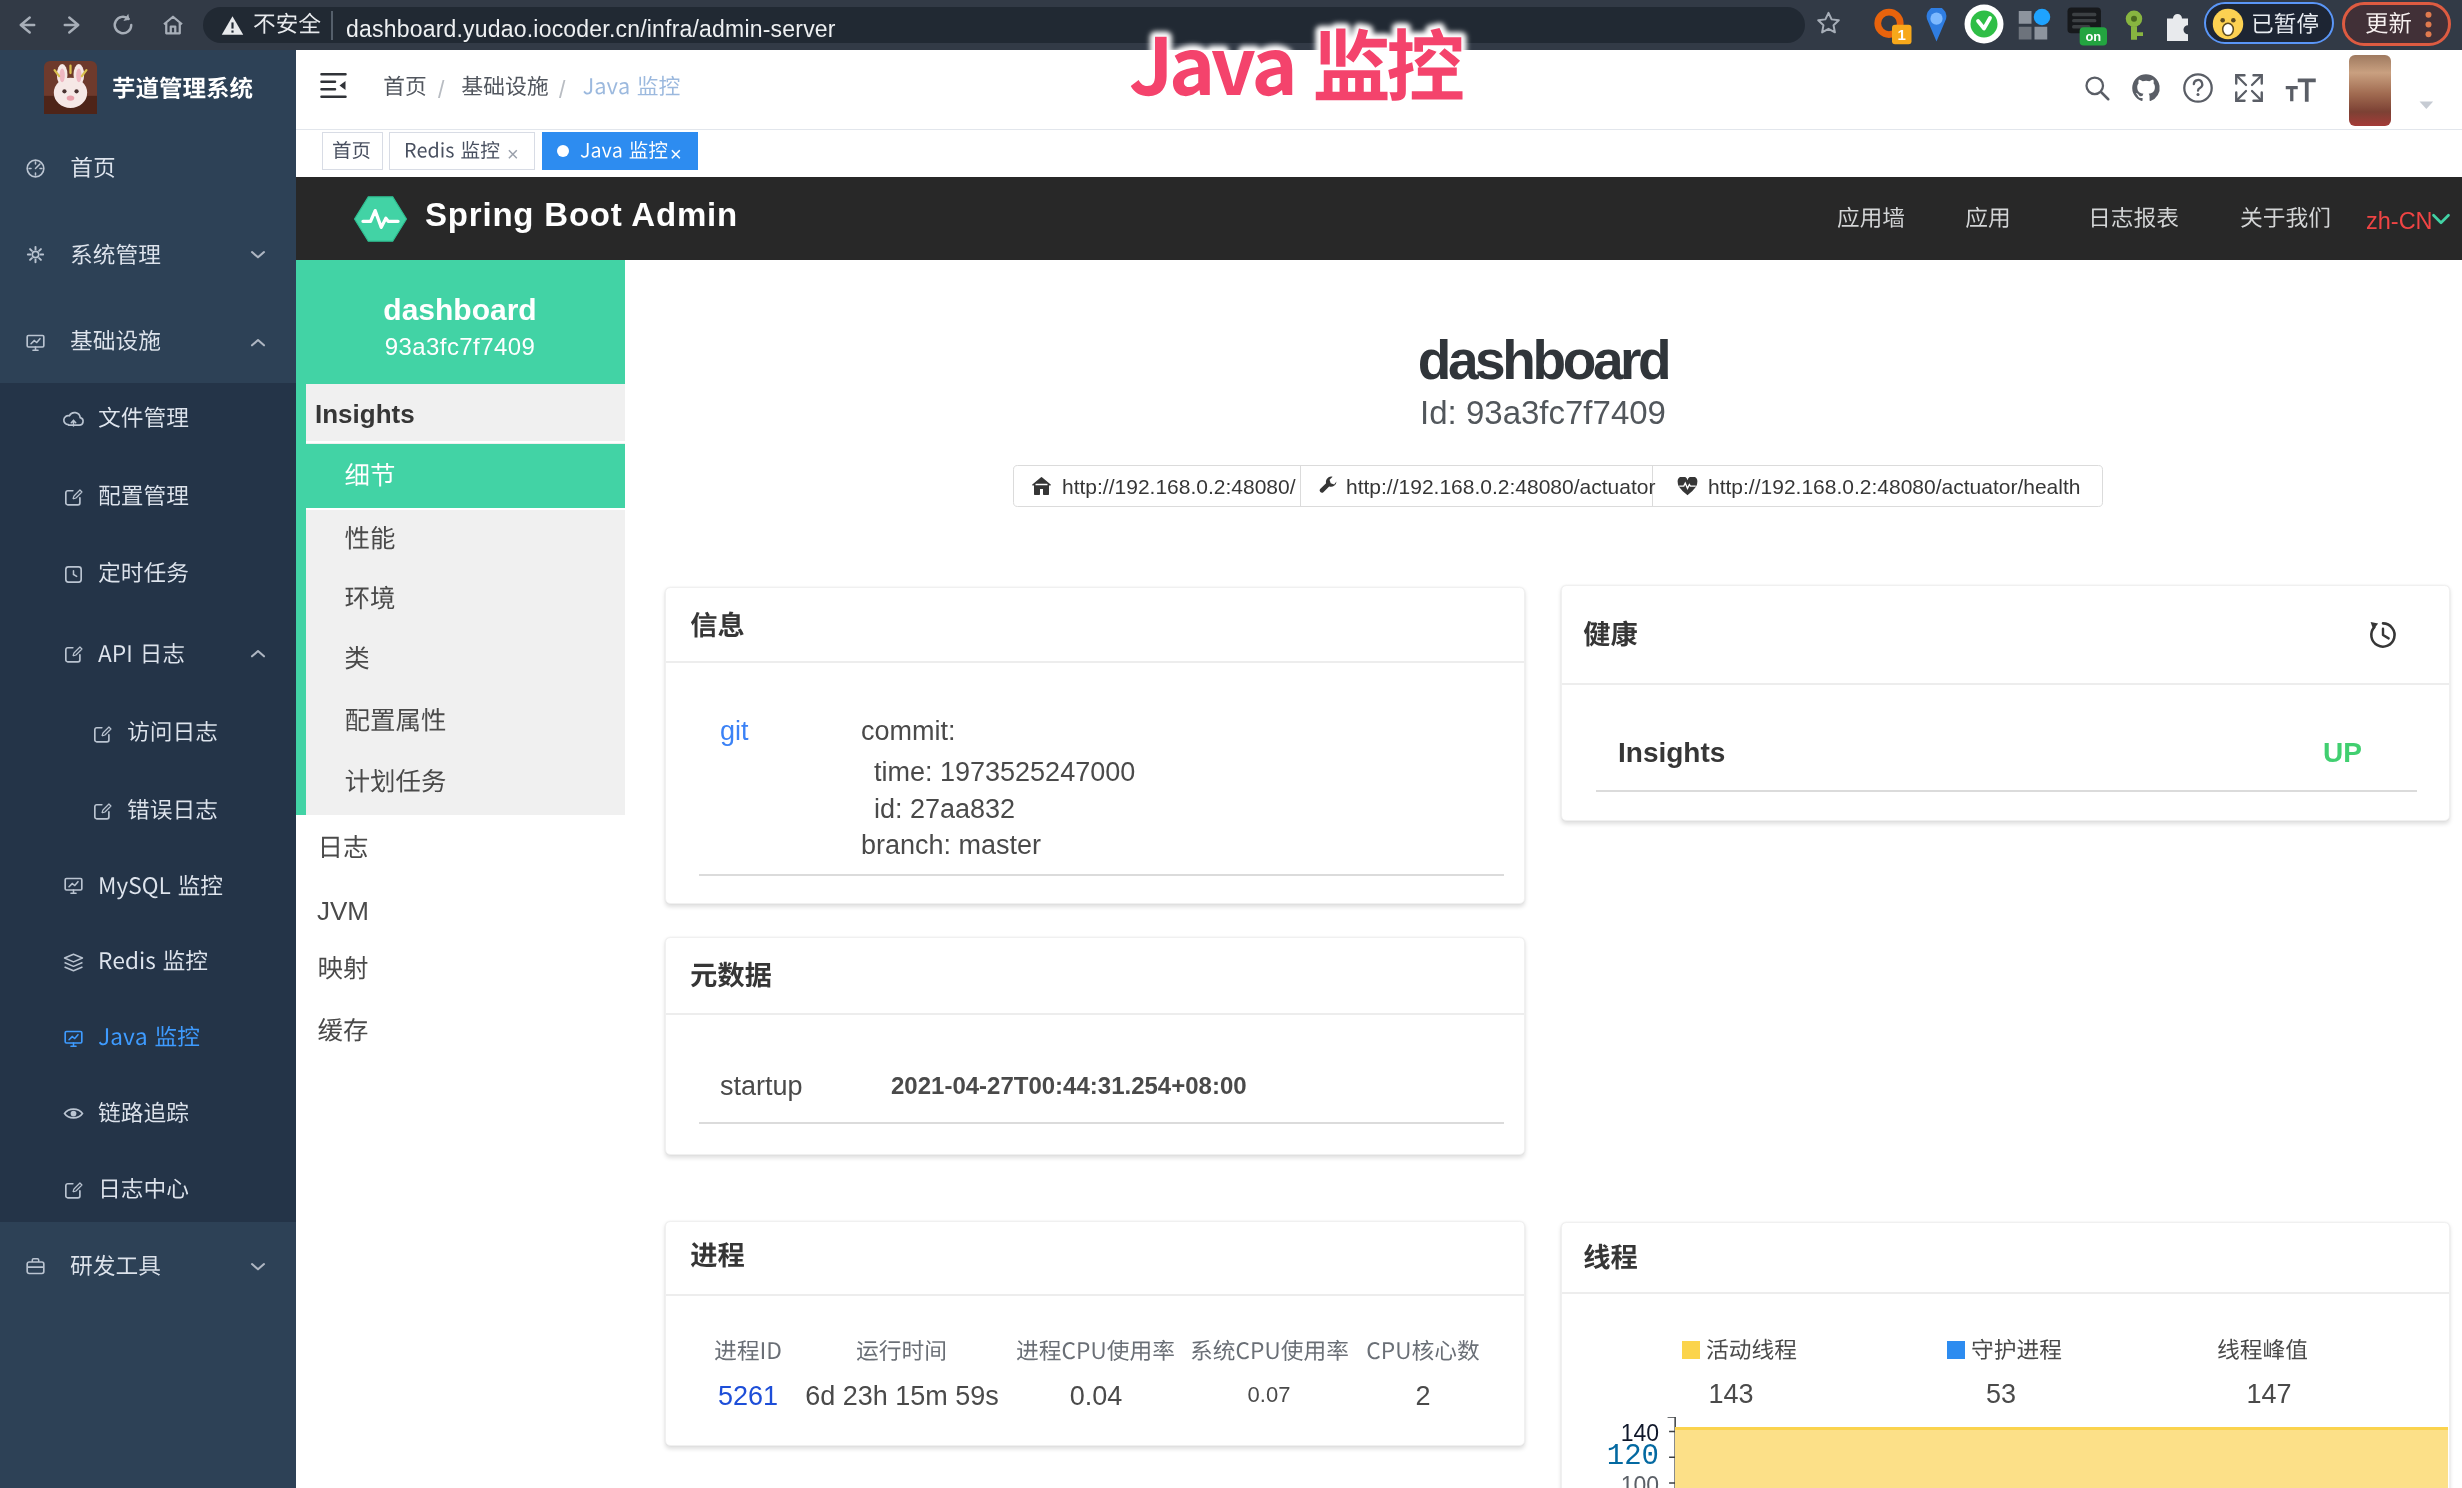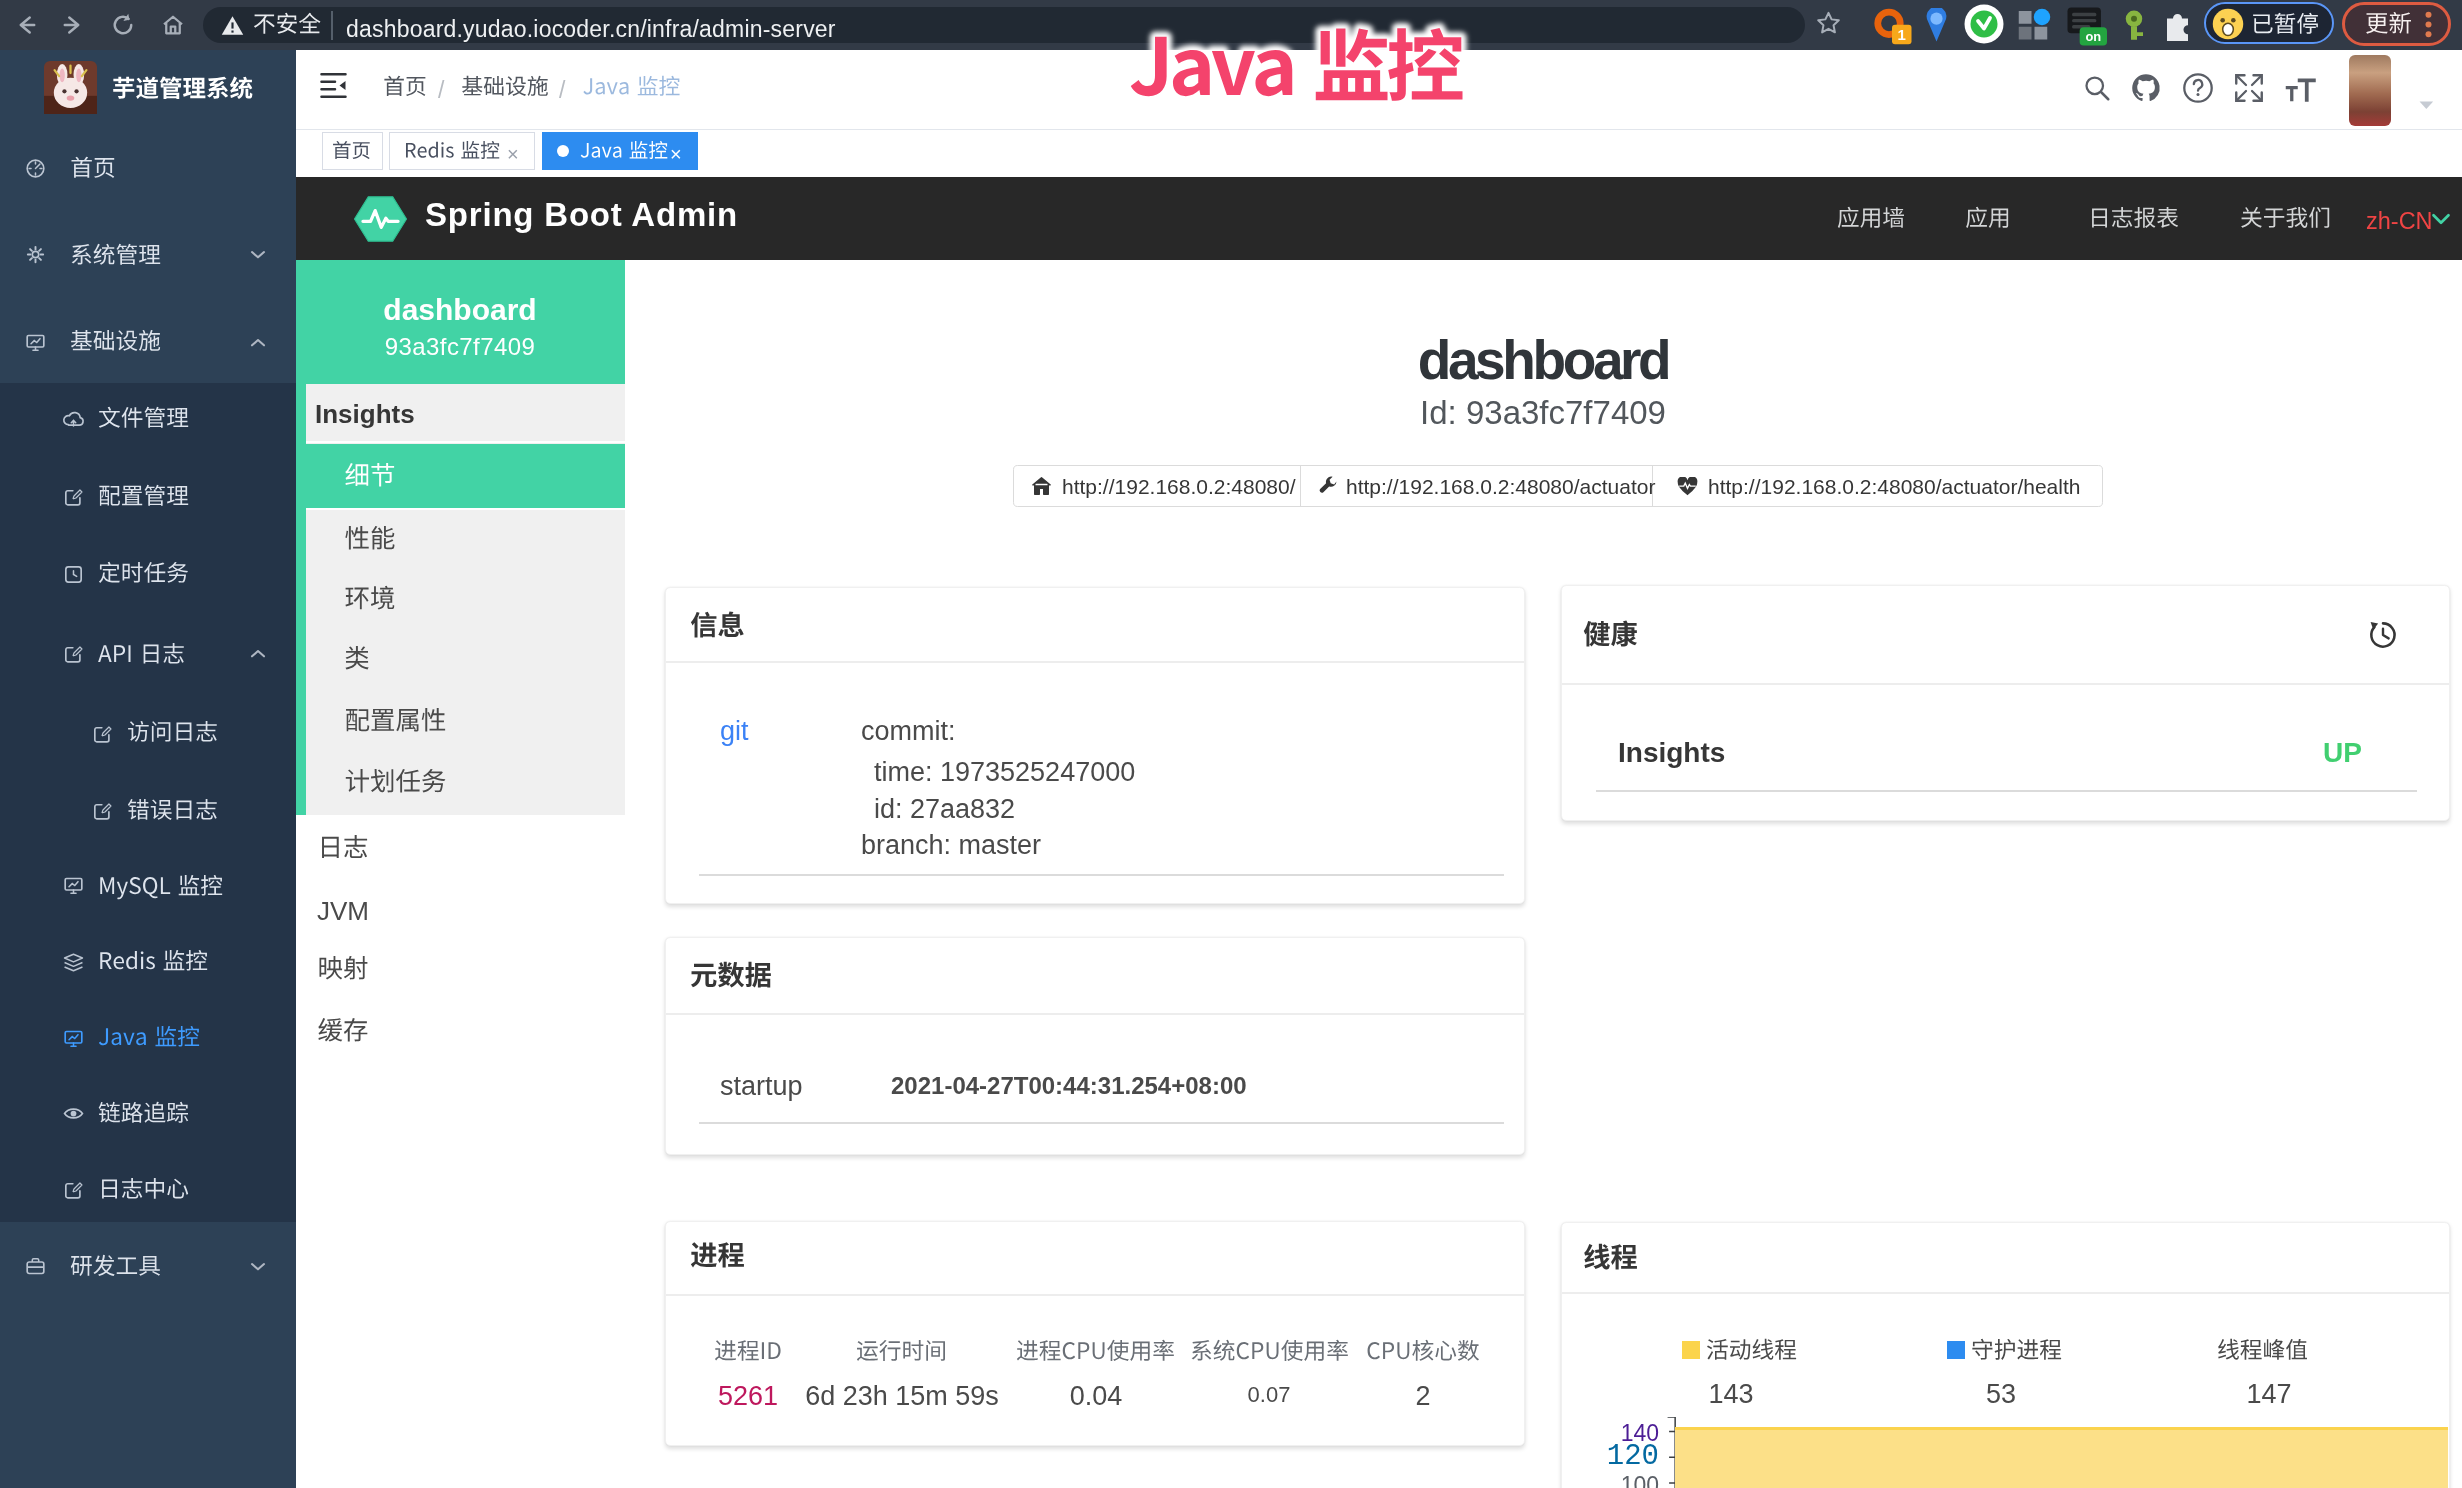--- a/index.html
+++ b/index.html
@@ -411,21 +411,21 @@
     </svg></div>
 <div style="position:absolute;left:1016px;top:1339px;line-height:0"><svg width="159" height="25" viewBox="0 -26.4 209.8 33" style="overflow:visible">
       <path transform="translate(0,0)" d="M 2.4 -23.3 C 4.1 -21.8 6.1 -19.6 7 -18.3 L 8.8 -19.7 C 7.8 -21 5.7 -23.1 4 -24.6 Z M 21.6 -24.6 V -19.7 H 16.6 V -24.6 H 14.4 V -19.7 H 10.2 V -17.6 H 14.4 V -14.1 L 14.4 -12.2 H 10 V -10 H 14.1 C 13.7 -7.8 12.7 -5.5 10.4 -3.8 C 10.9 -3.5 11.8 -2.7 12.1 -2.2 C 14.7 -4.3 15.9 -7.2 16.3 -10 H 21.6 V -2.4 H 23.8 V -10 H 28.3 V -12.2 H 23.8 V -17.6 H 27.7 V -19.7 H 23.8 V -24.6 Z M 16.6 -17.6 H 21.6 V -12.2 H 16.6 L 16.6 -14 Z M 7.9 -14.3 H 1.5 V -12.2 H 5.6 V -3.6 C 4.3 -3.1 2.7 -1.8 1.1 -0.1 L 2.6 2 C 4.2 -0.1 5.7 -1.8 6.7 -1.8 C 7.3 -1.8 8.3 -0.8 9.6 -0.1 C 11.6 1.3 14.2 1.6 17.9 1.6 C 20.7 1.6 26.1 1.4 28.3 1.3 C 28.3 0.6 28.6 -0.4 28.9 -1.1 C 26 -0.7 21.5 -0.5 17.9 -0.5 C 14.5 -0.5 12 -0.7 10 -1.9 C 9.1 -2.5 8.4 -3.1 7.9 -3.4 Z M 46 -22 H 55 V -16.5 H 46 Z M 43.9 -23.9 V -14.5 H 57.2 V -23.9 Z M 43.4 -6.3 V -4.3 H 49.3 V -0.4 H 41.4 V 1.6 H 58.9 V -0.4 H 51.5 V -4.3 H 57.6 V -6.3 H 51.5 V -9.9 H 58.2 V -11.9 H 42.8 V -9.9 H 49.3 V -6.3 Z M 40.8 -24.8 C 38.6 -23.8 34.6 -22.9 31.3 -22.3 C 31.6 -21.8 31.9 -21.1 31.9 -20.6 C 33.4 -20.8 34.9 -21.1 36.4 -21.4 V -16.7 H 31.5 V -14.6 H 36.1 C 34.9 -11.2 32.8 -7.3 30.8 -5.2 C 31.2 -4.6 31.8 -3.7 32 -3.1 C 33.5 -5 35.1 -7.9 36.4 -10.9 V 2.3 H 38.6 V -10.6 C 39.6 -9.3 40.8 -7.7 41.3 -6.9 L 42.7 -8.6 C 42.1 -9.3 39.5 -12 38.6 -12.8 V -14.6 H 42.3 V -16.7 H 38.6 V -21.9 C 40 -22.2 41.3 -22.6 42.4 -23 Z M 71.3 0.4 C 74.2 0.4 76.3 -0.8 78.1 -2.8 L 76.5 -4.5 C 75.1 -3 73.5 -2 71.4 -2 C 67.2 -2 64.6 -5.5 64.6 -11.1 C 64.6 -16.6 67.4 -19.9 71.5 -19.9 C 73.4 -19.9 74.8 -19.1 76 -17.9 L 77.5 -19.7 C 76.3 -21.1 74.2 -22.4 71.5 -22.4 C 65.9 -22.4 61.7 -18.1 61.7 -11 C 61.7 -3.8 65.8 0.4 71.3 0.4 Z M 82.2 0 H 84.9 V -8.8 H 88.6 C 93.4 -8.8 96.7 -10.9 96.7 -15.5 C 96.7 -20.3 93.4 -22 88.4 -22 H 82.2 Z M 84.9 -11 V -19.7 H 88.1 C 92 -19.7 93.9 -18.8 93.9 -15.5 C 93.9 -12.4 92.1 -11 88.2 -11 Z M 109 0.4 C 113.4 0.4 116.8 -2 116.8 -9.1 V -22 H 114.2 V -9 C 114.2 -3.7 111.9 -2 109 -2 C 106.1 -2 103.8 -3.7 103.8 -9 V -22 H 101.1 V -9.1 C 101.1 -2 104.5 0.4 109 0.4 Z M 137.7 -25.1 V -21.9 H 129.4 V -19.8 H 137.7 V -16.9 H 130.3 V -8.5 H 137.6 C 137.4 -6.9 136.9 -5.3 136 -3.9 C 134.4 -5 133.1 -6.4 132.1 -7.9 L 130.3 -7.3 C 131.4 -5.4 132.8 -3.8 134.6 -2.4 C 133.2 -1.2 131.2 -0.1 128.3 0.6 C 128.8 1.1 129.4 2 129.7 2.5 C 132.8 1.6 134.9 0.3 136.5 -1.2 C 139.5 0.7 143.3 1.9 147.6 2.5 C 147.9 1.8 148.4 0.9 148.9 0.4 C 144.6 -0.1 140.8 -1.1 137.8 -2.8 C 139 -4.5 139.5 -6.5 139.8 -8.5 H 147.6 V -16.9 H 139.9 V -19.8 H 148.6 V -21.9 H 139.9 V -25.1 Z M 132.4 -15 H 137.7 V -11.8 L 137.7 -10.5 H 132.4 Z M 139.9 -15 H 145.5 V -10.5 H 139.9 L 139.9 -11.8 Z M 128.1 -25.3 C 126.3 -20.7 123.4 -16.3 120.4 -13.4 C 120.8 -12.8 121.4 -11.7 121.6 -11.2 C 122.8 -12.3 123.9 -13.6 124.9 -15.1 V 2.5 H 127.1 V -18.4 C 128.3 -20.4 129.4 -22.5 130.2 -24.6 Z M 154.3 -23.1 V -12.2 C 154.3 -8 154 -2.7 150.7 1.1 C 151.2 1.3 152.1 2.1 152.5 2.5 C 154.8 0 155.8 -3.4 156.2 -6.8 H 163.8 V 2.1 H 166 V -6.8 H 174.1 V -0.7 C 174.1 -0.1 173.9 0.1 173.3 0.1 C 172.8 0.1 170.7 0.1 168.6 0.1 C 168.9 0.7 169.3 1.6 169.4 2.2 C 172.2 2.2 174 2.2 175 1.9 C 176 1.5 176.4 0.8 176.4 -0.7 V -23.1 Z M 156.6 -20.9 H 163.8 V -16.1 H 156.6 Z M 174.1 -20.9 V -16.1 H 166 V -20.9 Z M 156.6 -14 H 163.8 V -8.9 H 156.4 C 156.5 -10.1 156.6 -11.2 156.6 -12.2 Z M 174.1 -14 V -8.9 H 166 V -14 Z M 204.6 -19.3 C 203.6 -18.1 201.7 -16.4 200.4 -15.4 L 202 -14.3 C 203.4 -15.3 205.1 -16.7 206.5 -18.1 Z M 181.4 -10.1 182.6 -8.3 C 184.6 -9.3 187 -10.6 189.3 -11.8 L 188.9 -13.5 C 186.1 -12.2 183.3 -10.9 181.4 -10.1 Z M 182.3 -18 C 183.9 -16.9 185.9 -15.4 186.8 -14.4 L 188.5 -15.8 C 187.4 -16.8 185.5 -18.3 183.8 -19.2 Z M 200.1 -12.2 C 202.1 -11 204.7 -9.2 206 -8 L 207.7 -9.3 C 206.3 -10.5 203.7 -12.3 201.7 -13.4 Z M 181.3 -6.1 V -4 H 193.6 V 2.4 H 196 V -4 H 208.3 V -6.1 H 196 V -8.5 H 193.6 V -6.1 Z M 192.8 -24.8 C 193.3 -24.1 193.8 -23.3 194.2 -22.5 H 181.9 V -20.4 H 192.9 C 192 -19 191 -17.8 190.6 -17.4 C 190.1 -16.8 189.7 -16.5 189.3 -16.4 C 189.5 -15.9 189.8 -14.9 189.9 -14.5 C 190.3 -14.7 191 -14.8 194.5 -15.1 C 193 -13.6 191.7 -12.4 191.1 -12 C 190.1 -11.1 189.3 -10.6 188.7 -10.5 C 188.9 -9.9 189.2 -8.9 189.3 -8.5 C 189.9 -8.8 191 -8.9 198.8 -9.7 C 199.2 -9.1 199.5 -8.6 199.7 -8.1 L 201.5 -8.9 C 200.8 -10.3 199.3 -12.4 198 -14 L 196.3 -13.3 C 196.8 -12.7 197.3 -12 197.8 -11.4 L 192.4 -10.9 C 195.1 -13 197.7 -15.7 200.1 -18.4 L 198.3 -19.5 C 197.7 -18.7 196.9 -17.8 196.3 -17 L 192.4 -16.8 C 193.4 -17.8 194.4 -19.1 195.2 -20.4 H 208 V -22.5 H 196.8 C 196.4 -23.4 195.7 -24.5 195 -25.4 Z" fill="#6a6f76"></path>
     </svg></div>
 <div style="position:absolute;left:1190px;top:1339px;line-height:0"><svg width="159" height="25" viewBox="0 -26.4 209.8 33" style="overflow:visible">
       <path transform="translate(0,0)" d="M 8.6 -6.7 C 7 -4.6 4.5 -2.3 2.1 -0.9 C 2.7 -0.6 3.6 0.2 4.1 0.6 C 6.4 -1 9 -3.5 10.8 -5.9 Z M 19.1 -5.7 C 21.6 -3.8 24.7 -1 26.2 0.7 L 28.1 -0.7 C 26.5 -2.4 23.4 -5 20.8 -6.9 Z M 19.9 -13.3 C 20.7 -12.6 21.5 -11.8 22.3 -10.9 L 9.2 -10 C 13.7 -12.2 18.2 -15 22.7 -18.4 L 20.9 -19.8 C 19.4 -18.6 17.8 -17.4 16.2 -16.3 L 8.8 -15.9 C 11 -17.5 13.2 -19.4 15.2 -21.5 C 19.1 -21.9 22.8 -22.4 25.6 -23.1 L 24.1 -25 C 19.2 -23.8 10.5 -22.9 3.2 -22.6 C 3.4 -22.1 3.7 -21.2 3.8 -20.6 C 6.4 -20.8 9.2 -20.9 12 -21.2 C 10.1 -19.1 7.9 -17.3 7.1 -16.8 C 6.2 -16.2 5.5 -15.7 4.9 -15.6 C 5.1 -15.1 5.4 -14.1 5.5 -13.6 C 6.1 -13.9 7 -14 13.1 -14.3 C 10.6 -12.8 8.4 -11.5 7.3 -11.1 C 5.5 -10.1 4.1 -9.6 3.2 -9.4 C 3.4 -8.8 3.8 -7.8 3.9 -7.3 C 4.7 -7.7 5.9 -7.8 14.1 -8.5 V -0.6 C 14.1 -0.3 14 -0.1 13.5 -0.1 C 13 -0.1 11.4 -0.1 9.6 -0.2 C 10 0.4 10.3 1.4 10.5 2.1 C 12.7 2.1 14.2 2 15.1 1.7 C 16.2 1.3 16.4 0.7 16.4 -0.6 V -8.6 L 23.9 -9.2 C 24.8 -8.2 25.5 -7.3 26 -6.5 L 27.8 -7.6 C 26.6 -9.4 24 -12.2 21.7 -14.2 Z M 50.9 -10.6 V -1.1 C 50.9 1.1 51.5 1.8 53.5 1.8 C 54 1.8 55.8 1.8 56.2 1.8 C 58 1.8 58.6 0.7 58.7 -3.4 C 58.2 -3.6 57.3 -3.9 56.8 -4.3 C 56.7 -0.7 56.6 -0.2 56 -0.2 C 55.6 -0.2 54.2 -0.2 53.9 -0.2 C 53.2 -0.2 53.2 -0.3 53.2 -1.1 V -10.6 Z M 45.3 -10.5 C 45.1 -4.6 44.4 -1.3 39.5 0.5 C 40 0.9 40.6 1.7 40.9 2.3 C 46.3 0.1 47.3 -3.8 47.5 -10.5 Z M 31.3 -1.6 31.8 0.6 C 34.5 -0.2 38 -1.3 41.4 -2.5 L 41 -4.4 C 37.4 -3.3 33.7 -2.2 31.3 -1.6 Z M 47.8 -24.7 C 48.4 -23.5 49.2 -21.9 49.5 -20.8 H 42.2 V -18.8 H 47.6 C 46.3 -16.9 44.2 -14.2 43.5 -13.5 C 42.9 -13 42.2 -12.8 41.6 -12.6 C 41.9 -12.2 42.3 -11 42.4 -10.4 C 43.2 -10.8 44.5 -10.9 55.3 -12 C 55.8 -11.2 56.3 -10.4 56.6 -9.8 L 58.5 -10.8 C 57.6 -12.6 55.6 -15.4 54 -17.5 L 52.2 -16.6 C 52.9 -15.7 53.6 -14.7 54.2 -13.7 L 46 -13 C 47.3 -14.7 49 -17 50.3 -18.8 H 58.4 V -20.8 H 49.8 L 51.7 -21.4 C 51.4 -22.4 50.6 -24.1 49.9 -25.3 Z M 31.8 -12.7 C 32.2 -12.9 32.9 -13 36.5 -13.6 C 35.2 -11.7 34.1 -10.2 33.5 -9.6 C 32.6 -8.5 31.9 -7.8 31.2 -7.6 C 31.5 -7 31.9 -5.9 32 -5.5 C 32.6 -5.8 33.6 -6.2 41.1 -7.8 C 41 -8.3 41 -9.2 41 -9.8 L 35.4 -8.7 C 37.6 -11.3 39.9 -14.5 41.8 -17.8 L 39.8 -19 C 39.2 -17.8 38.6 -16.7 37.9 -15.7 L 34.2 -15.3 C 36.1 -17.8 37.9 -21.1 39.3 -24.3 L 37 -25.3 C 35.7 -21.7 33.5 -17.8 32.8 -16.8 C 32.1 -15.8 31.5 -15.1 31 -15 C 31.3 -14.4 31.6 -13.2 31.8 -12.7 Z M 71.3 0.4 C 74.2 0.4 76.3 -0.8 78.1 -2.8 L 76.5 -4.5 C 75.1 -3 73.5 -2 71.4 -2 C 67.2 -2 64.6 -5.5 64.6 -11.1 C 64.6 -16.6 67.4 -19.9 71.5 -19.9 C 73.4 -19.9 74.8 -19.1 76 -17.9 L 77.5 -19.7 C 76.3 -21.1 74.2 -22.4 71.5 -22.4 C 65.9 -22.4 61.7 -18.1 61.7 -11 C 61.7 -3.8 65.8 0.4 71.3 0.4 Z M 82.2 0 H 84.9 V -8.8 H 88.6 C 93.4 -8.8 96.7 -10.9 96.7 -15.5 C 96.7 -20.3 93.4 -22 88.4 -22 H 82.2 Z M 84.9 -11 V -19.7 H 88.1 C 92 -19.7 93.9 -18.8 93.9 -15.5 C 93.9 -12.4 92.1 -11 88.2 -11 Z M 109 0.4 C 113.4 0.4 116.8 -2 116.8 -9.1 V -22 H 114.2 V -9 C 114.2 -3.7 111.9 -2 109 -2 C 106.1 -2 103.8 -3.7 103.8 -9 V -22 H 101.1 V -9.1 C 101.1 -2 104.5 0.4 109 0.4 Z M 137.7 -25.1 V -21.9 H 129.4 V -19.8 H 137.7 V -16.9 H 130.3 V -8.5 H 137.6 C 137.4 -6.9 136.9 -5.3 136 -3.9 C 134.4 -5 133.1 -6.4 132.1 -7.9 L 130.3 -7.3 C 131.4 -5.4 132.8 -3.8 134.6 -2.4 C 133.2 -1.2 131.2 -0.1 128.3 0.6 C 128.8 1.1 129.4 2 129.7 2.5 C 132.8 1.6 134.9 0.3 136.5 -1.2 C 139.5 0.7 143.3 1.9 147.6 2.5 C 147.9 1.8 148.4 0.9 148.9 0.4 C 144.6 -0.1 140.8 -1.1 137.8 -2.8 C 139 -4.5 139.5 -6.5 139.8 -8.5 H 147.6 V -16.9 H 139.9 V -19.8 H 148.6 V -21.9 H 139.9 V -25.1 Z M 132.4 -15 H 137.7 V -11.8 L 137.7 -10.5 H 132.4 Z M 139.9 -15 H 145.5 V -10.5 H 139.9 L 139.9 -11.8 Z M 128.1 -25.3 C 126.3 -20.7 123.4 -16.3 120.4 -13.4 C 120.8 -12.8 121.4 -11.7 121.6 -11.2 C 122.8 -12.3 123.9 -13.6 124.9 -15.1 V 2.5 H 127.1 V -18.4 C 128.3 -20.4 129.4 -22.5 130.2 -24.6 Z M 154.3 -23.1 V -12.2 C 154.3 -8 154 -2.7 150.7 1.1 C 151.2 1.3 152.1 2.1 152.5 2.5 C 154.8 0 155.8 -3.4 156.2 -6.8 H 163.8 V 2.1 H 166 V -6.8 H 174.1 V -0.7 C 174.1 -0.1 173.9 0.1 173.3 0.1 C 172.8 0.1 170.7 0.1 168.6 0.1 C 168.9 0.7 169.3 1.6 169.4 2.2 C 172.2 2.2 174 2.2 175 1.9 C 176 1.5 176.4 0.8 176.4 -0.7 V -23.1 Z M 156.6 -20.9 H 163.8 V -16.1 H 156.6 Z M 174.1 -20.9 V -16.1 H 166 V -20.9 Z M 156.6 -14 H 163.8 V -8.9 H 156.4 C 156.5 -10.1 156.6 -11.2 156.6 -12.2 Z M 174.1 -14 V -8.9 H 166 V -14 Z M 204.6 -19.3 C 203.6 -18.1 201.7 -16.4 200.4 -15.4 L 202 -14.3 C 203.4 -15.3 205.1 -16.7 206.5 -18.1 Z M 181.4 -10.1 182.6 -8.3 C 184.6 -9.3 187 -10.6 189.3 -11.8 L 188.9 -13.5 C 186.1 -12.2 183.3 -10.9 181.4 -10.1 Z M 182.3 -18 C 183.9 -16.9 185.9 -15.4 186.8 -14.4 L 188.5 -15.8 C 187.4 -16.8 185.5 -18.3 183.8 -19.2 Z M 200.1 -12.2 C 202.1 -11 204.7 -9.2 206 -8 L 207.7 -9.3 C 206.3 -10.5 203.7 -12.3 201.7 -13.4 Z M 181.3 -6.1 V -4 H 193.6 V 2.4 H 196 V -4 H 208.3 V -6.1 H 196 V -8.5 H 193.6 V -6.1 Z M 192.8 -24.8 C 193.3 -24.1 193.8 -23.3 194.2 -22.5 H 181.9 V -20.4 H 192.9 C 192 -19 191 -17.8 190.6 -17.4 C 190.1 -16.8 189.7 -16.5 189.3 -16.4 C 189.5 -15.9 189.8 -14.9 189.9 -14.5 C 190.3 -14.7 191 -14.8 194.5 -15.1 C 193 -13.6 191.7 -12.4 191.1 -12 C 190.1 -11.1 189.3 -10.6 188.7 -10.5 C 188.9 -9.9 189.2 -8.9 189.3 -8.5 C 189.9 -8.8 191 -8.9 198.8 -9.7 C 199.2 -9.1 199.5 -8.6 199.7 -8.1 L 201.5 -8.9 C 200.8 -10.3 199.3 -12.4 198 -14 L 196.3 -13.3 C 196.8 -12.7 197.3 -12 197.8 -11.4 L 192.4 -10.9 C 195.1 -13 197.7 -15.7 200.1 -18.4 L 198.3 -19.5 C 197.7 -18.7 196.9 -17.8 196.3 -17 L 192.4 -16.8 C 193.4 -17.8 194.4 -19.1 195.2 -20.4 H 208 V -22.5 H 196.8 C 196.4 -23.4 195.7 -24.5 195 -25.4 Z" fill="#6a6f76"></path>
     </svg></div>
 <div style="position:absolute;left:1366px;top:1339px;line-height:0"><svg width="114" height="25" viewBox="0 -26.4 149.8 33" style="overflow:visible">
       <path transform="translate(0,0)" d="M 11.3 0.4 C 14.2 0.4 16.3 -0.8 18.1 -2.8 L 16.5 -4.5 C 15.1 -3 13.5 -2 11.4 -2 C 7.2 -2 4.6 -5.5 4.6 -11.1 C 4.6 -16.6 7.4 -19.9 11.5 -19.9 C 13.4 -19.9 14.8 -19.1 16 -17.9 L 17.5 -19.7 C 16.3 -21.1 14.2 -22.4 11.5 -22.4 C 5.9 -22.4 1.7 -18.1 1.7 -11 C 1.7 -3.8 5.8 0.4 11.3 0.4 Z M 22.2 0 H 24.9 V -8.8 H 28.6 C 33.4 -8.8 36.7 -10.9 36.7 -15.5 C 36.7 -20.3 33.4 -22 28.4 -22 H 22.2 Z M 24.9 -11 V -19.7 H 28.1 C 31.9 -19.7 33.9 -18.8 33.9 -15.5 C 33.9 -12.4 32.1 -11 28.2 -11 Z M 49 0.4 C 53.4 0.4 56.8 -2 56.8 -9.1 V -22 H 54.2 V -9 C 54.2 -3.7 51.9 -2 49 -2 C 46.1 -2 43.8 -3.7 43.8 -9 V -22 H 41.1 V -9.1 C 41.1 -2 44.5 0.4 49 0.4 Z M 85.5 -11.1 C 82.9 -6 77.2 -1.7 70.2 0.6 C 70.6 1 71.2 1.9 71.5 2.4 C 75.3 1.1 78.7 -0.7 81.5 -3 C 83.5 -1.3 85.8 0.8 86.9 2.1 L 88.6 0.6 C 87.4 -0.8 85.1 -2.8 83.1 -4.3 C 85 -6.1 86.6 -8.1 87.8 -10.3 Z M 78.1 -24.7 C 78.8 -23.6 79.3 -22.2 79.6 -21.1 H 71.8 V -19 H 77.5 C 76.5 -17.3 74.8 -14.5 74.2 -13.9 C 73.7 -13.4 72.9 -13.2 72.3 -13.1 C 72.5 -12.6 72.8 -11.5 72.9 -10.9 C 73.5 -11.1 74.4 -11.3 79.8 -11.7 C 77.5 -9.4 74.7 -7.4 71.7 -6 C 72.1 -5.6 72.7 -4.8 73 -4.3 C 78.3 -6.8 82.9 -11.1 85.4 -15.8 L 83.3 -16.5 C 82.8 -15.5 82.2 -14.6 81.5 -13.7 L 76.4 -13.4 C 77.5 -15 78.9 -17.3 79.9 -19 H 88.5 V -21.1 H 81.6 L 82 -21.2 C 81.8 -22.3 81 -24.1 80.2 -25.3 Z M 65.5 -25.2 V -19.4 H 61.5 V -17.3 H 65.4 C 64.5 -13.2 62.6 -8.4 60.7 -5.9 C 61.1 -5.4 61.7 -4.4 61.9 -3.7 C 63.2 -5.6 64.5 -8.7 65.5 -11.9 V 2.4 H 67.7 V -13.3 C 68.5 -11.8 69.4 -10.1 69.8 -9.2 L 71.2 -10.7 C 70.7 -11.6 68.5 -15 67.7 -16.1 V -17.3 H 71.1 V -19.4 H 67.7 V -25.2 Z M 98.6 -16.8 V -1.9 C 98.6 1 99.6 1.9 102.8 1.9 C 103.5 1.9 108.1 1.9 108.9 1.9 C 112.3 1.9 112.9 0.2 113.3 -5.5 C 112.6 -5.7 111.7 -6.1 111.1 -6.5 C 110.9 -1.3 110.6 -0.3 108.8 -0.3 C 107.7 -0.3 103.8 -0.3 103 -0.3 C 101.3 -0.3 100.9 -0.5 100.9 -1.9 V -16.8 Z M 93.8 -14.6 C 93.4 -11 92.4 -6.3 91.1 -3.2 L 93.4 -2.3 C 94.6 -5.5 95.5 -10.6 96 -14.2 Z M 112.6 -14.5 C 114.3 -11 115.9 -6.2 116.5 -3.1 L 118.7 -4 C 118.1 -7.1 116.4 -11.8 114.7 -15.4 Z M 100 -22.7 C 102.9 -20.7 106.4 -17.7 108.1 -15.8 L 109.7 -17.5 C 108 -19.4 104.4 -22.2 101.5 -24.1 Z M 133 -24.6 C 132.5 -23.5 131.5 -21.7 130.8 -20.6 L 132.3 -19.9 C 133 -20.9 134.1 -22.4 134.9 -23.8 Z M 122.4 -23.8 C 123.2 -22.5 124 -20.9 124.3 -19.8 L 126 -20.6 C 125.7 -21.7 124.9 -23.3 124 -24.4 Z M 132.1 -7.8 C 131.4 -6.2 130.4 -4.9 129.3 -3.8 C 128.1 -4.3 127 -4.9 125.8 -5.4 C 126.3 -6.1 126.7 -6.9 127.2 -7.8 Z M 123.1 -4.6 C 124.5 -4 126.2 -3.3 127.7 -2.5 C 125.8 -1.1 123.4 -0.1 121 0.4 C 121.4 0.8 121.9 1.6 122.1 2.2 C 124.8 1.4 127.4 0.2 129.5 -1.5 C 130.5 -0.9 131.4 -0.3 132.1 0.2 L 133.6 -1.3 C 132.9 -1.8 132 -2.3 131 -2.9 C 132.6 -4.6 133.9 -6.7 134.6 -9.3 L 133.4 -9.8 L 133 -9.7 H 128.1 L 128.8 -11.2 L 126.7 -11.6 C 126.5 -11 126.2 -10.3 125.9 -9.7 H 121.9 V -7.8 H 125 C 124.4 -6.6 123.7 -5.5 123.1 -4.6 Z M 127.5 -25.2 V -19.6 H 121.3 V -17.8 H 126.8 C 125.3 -15.8 123 -13.9 120.9 -13 C 121.4 -12.6 121.9 -11.8 122.2 -11.3 C 124 -12.3 126 -14 127.5 -15.8 V -12.1 H 129.6 V -16.2 C 131 -15.1 132.8 -13.7 133.6 -13 L 134.8 -14.7 C 134.1 -15.2 131.5 -16.9 130 -17.8 H 135.7 V -19.6 H 129.6 V -25.2 Z M 138.6 -25 C 137.9 -19.7 136.5 -14.6 134.2 -11.5 C 134.7 -11.2 135.5 -10.5 135.9 -10.1 C 136.7 -11.2 137.3 -12.5 137.9 -14 C 138.6 -11.1 139.5 -8.3 140.6 -6 C 138.9 -3.1 136.6 -0.9 133.3 0.7 C 133.7 1.1 134.3 2 134.5 2.5 C 137.6 0.8 139.9 -1.2 141.7 -3.9 C 143.2 -1.3 145 0.7 147.4 2.1 C 147.8 1.6 148.4 0.8 148.9 0.4 C 146.4 -1 144.4 -3.2 142.9 -5.9 C 144.5 -9 145.5 -12.8 146.2 -17.3 H 148.2 V -19.4 H 139.6 C 140.1 -21.1 140.4 -22.8 140.7 -24.6 Z M 144 -17.3 C 143.5 -13.8 142.8 -10.8 141.8 -8.3 C 140.6 -11 139.8 -14 139.2 -17.3 Z" fill="#6a6f76"></path>
     </svg></div>
-<div style="position:absolute;left:748px;top:1394px;transform:translateX(-50%);font-family:'Liberation Sans',sans-serif;font-size:27px;font-weight:400;color:#be185d;line-height:0;white-space:nowrap"><span style="vertical-align:middle">5261</span></div>
+<div style="position:absolute;left:748px;top:1394px;transform:translateX(-50%);font-family:'Liberation Sans',sans-serif;font-size:27px;font-weight:400;color:#1d4ed8;line-height:0;white-space:nowrap"><span style="vertical-align:middle">5261</span></div>
 <div style="position:absolute;left:902px;top:1394px;transform:translateX(-50%);font-family:'Liberation Sans',sans-serif;font-size:27px;font-weight:400;color:#4a4a4a;line-height:0;white-space:nowrap"><span style="vertical-align:middle">6d 23h 15m 59s</span></div>
 <div style="position:absolute;left:1096px;top:1394px;transform:translateX(-50%);font-family:'Liberation Sans',sans-serif;font-size:27px;font-weight:400;color:#4a4a4a;line-height:0;white-space:nowrap"><span style="vertical-align:middle">0.04</span></div>
 <div style="position:absolute;left:1269px;top:1394px;transform:translateX(-50%);font-family:'Liberation Sans',sans-serif;font-size:22px;font-weight:400;color:#4a4a4a;line-height:0;white-space:nowrap"><span style="vertical-align:middle">0.07</span></div>
 <div style="position:absolute;left:1423px;top:1394px;transform:translateX(-50%);font-family:'Liberation Sans',sans-serif;font-size:27px;font-weight:400;color:#4a4a4a;line-height:0;white-space:nowrap"><span style="vertical-align:middle">2</span></div>
 <div style="position:absolute;left:1561px;top:1222px;width:889px;height:379px;background:#fff;border:0.8px solid #f0f0f0;border-radius:5.3px;box-shadow:0 2.3px 4.6px rgba(10,10,10,.13),0 0 0 0.8px rgba(10,10,10,.02)"></div>
 <div style="position:absolute;left:1583px;top:1243px;line-height:0"><svg width="55" height="30" viewBox="0 -31.7 72 39.6" style="overflow:visible">
       <path transform="translate(0,0)" d="M 1.7 -2.6 2.6 1.5 C 6.1 0.4 10.5 -1.2 14.7 -2.7 L 14 -6.2 C 9.5 -4.8 4.8 -3.3 1.7 -2.6 Z M 25.5 -28 C 26.9 -27 28.9 -25.5 29.9 -24.6 L 32.5 -27.1 C 31.5 -28 29.4 -29.4 28 -30.2 Z M 2.7 -14.9 C 3.2 -15.2 4.1 -15.4 7.3 -15.8 C 6.1 -14.1 5 -12.8 4.5 -12.2 C 3.3 -10.9 2.5 -10.1 1.6 -9.9 C 2.1 -8.8 2.7 -6.9 2.9 -6.1 C 3.9 -6.6 5.3 -7.1 14.1 -8.7 C 14 -9.6 14.1 -11.3 14.2 -12.3 L 8.5 -11.4 C 11 -14.3 13.4 -17.7 15.3 -21.1 L 11.8 -23.3 C 11.2 -22 10.5 -20.7 9.7 -19.5 L 6.7 -19.3 C 8.7 -22 10.7 -25.4 12.1 -28.6 L 8 -30.5 C 6.7 -26.4 4.2 -22.1 3.5 -21 C 2.7 -19.8 2.1 -19.1 1.3 -18.9 C 1.8 -17.7 2.4 -15.7 2.7 -14.9 Z M 31 -12.6 C 30 -10.9 28.6 -9.4 27 -8 C 26.7 -9.4 26.4 -10.9 26.1 -12.6 L 34.4 -14.2 L 33.7 -17.9 L 25.6 -16.5 L 25.2 -19.8 L 33.4 -21.1 L 32.7 -24.9 L 25 -23.7 C 24.9 -26 24.8 -28.4 24.9 -30.7 H 20.6 C 20.6 -28.2 20.6 -25.6 20.8 -23.1 L 15.6 -22.3 L 16.2 -18.4 L 21 -19.2 L 21.4 -15.7 L 14.8 -14.5 L 15.5 -10.7 L 21.9 -11.8 C 22.3 -9.4 22.8 -7.2 23.4 -5.2 C 20.4 -3.3 17 -1.9 13.5 -0.9 C 14.5 0.1 15.6 1.6 16.1 2.7 C 19.2 1.6 22.1 0.3 24.8 -1.4 C 26.2 1.4 28 3.2 30.3 3.2 C 33.2 3.2 34.4 2.1 35.1 -2.4 C 34.1 -2.9 32.9 -3.8 32 -4.8 C 31.9 -1.9 31.5 -1 30.9 -1 C 30 -1 29.1 -2.1 28.3 -3.9 C 30.8 -6 32.9 -8.3 34.7 -11 Z M 56.5 -25.6 H 64.9 V -20.6 H 56.5 Z M 52.5 -29.2 V -17 H 69.1 V -29.2 Z M 52.2 -8.1 V -4.5 H 58.5 V -1.3 H 50 V 2.4 H 70.9 V -1.3 H 62.9 V -4.5 H 69.2 V -8.1 H 62.9 V -11.1 H 70.1 V -14.8 H 51.4 V -11.1 H 58.5 V -8.1 Z M 48.2 -30.2 C 45.5 -29 41 -27.9 37 -27.3 C 37.5 -26.4 38.1 -24.9 38.3 -23.9 C 39.7 -24.1 41.1 -24.4 42.7 -24.6 V -20.4 H 37.5 V -16.5 H 42.1 C 40.8 -13 38.7 -9.1 36.7 -6.7 C 37.4 -5.7 38.3 -3.9 38.7 -2.6 C 40.1 -4.4 41.5 -7 42.7 -9.8 V 3.2 H 46.8 V -10.9 C 47.7 -9.6 48.6 -8.2 49 -7.2 L 51.5 -10.7 C 50.8 -11.4 47.8 -14.6 46.8 -15.4 V -16.5 H 50.7 V -20.4 H 46.8 V -25.6 C 48.4 -25.9 49.9 -26.4 51.2 -26.9 Z" fill="#363636"></path>
     </svg></div>
 <div style="position:absolute;left:1562px;top:1292px;width:887px;height:1.5px;background:#ededed"></div>
 <div style="position:absolute;left:1682px;top:1341px;width:18px;height:18px;background:#fbd44c"></div>
@@ -435,21 +435,21 @@
 <div style="position:absolute;left:1947px;top:1341px;width:18px;height:18px;background:#2d8cf0"></div>
 <div style="position:absolute;left:1971px;top:1338px;line-height:0"><svg width="91" height="25" viewBox="0 -26.4 120 33" style="overflow:visible">
       <path transform="translate(0,0)" d="M 5.4 -8.6 C 7.3 -6.7 9.4 -4 10.3 -2.2 L 12.2 -3.5 C 11.3 -5.3 9.2 -7.9 7.2 -9.8 Z M 18.3 -17.8 V -13.5 H 1.7 V -11.3 H 18.3 V -0.7 C 18.3 -0.2 18.1 -0.1 17.5 -0 C 16.9 0 14.7 0 12.5 -0.1 C 12.9 0.6 13.3 1.5 13.4 2.2 C 16.3 2.2 18.1 2.2 19.1 1.8 C 20.2 1.4 20.6 0.8 20.6 -0.7 V -11.3 H 28.3 V -13.5 H 20.6 V -17.8 Z M 12.9 -24.8 C 13.5 -23.8 14.1 -22.6 14.5 -21.6 H 2.5 V -15.6 H 4.7 V -19.4 H 25.1 V -15.6 H 27.4 V -21.6 H 16.9 C 16.6 -22.7 15.8 -24.2 15.1 -25.3 Z M 35.6 -25.2 V -19.1 H 31.6 V -17 H 35.6 V -10.5 C 34 -10 32.4 -9.6 31.1 -9.3 L 31.8 -7 L 35.6 -8.2 V -0.4 C 35.6 0 35.5 0.1 35.1 0.1 C 34.7 0.1 33.5 0.1 32.1 0.1 C 32.5 0.8 32.7 1.7 32.8 2.3 C 34.8 2.3 36 2.2 36.8 1.9 C 37.6 1.5 37.8 0.8 37.8 -0.4 V -8.9 L 41.5 -10 L 41.2 -12.1 L 37.8 -11.1 V -17 H 41.3 V -19.1 H 37.8 V -25.2 Z M 47.7 -24.3 C 48.8 -23 50 -21.2 50.5 -20 H 43.4 V -12 C 43.4 -8 43 -2.8 39.7 0.9 C 40.2 1.2 41.1 2 41.5 2.5 C 44.6 -1 45.5 -5.9 45.6 -10.1 H 55.5 V -8.2 H 57.8 V -20 H 50.6 L 52.6 -20.9 C 52.1 -22.1 50.9 -23.8 49.7 -25.1 Z M 55.5 -12.2 H 45.7 V -18 H 55.5 Z M 62.4 -23.3 C 64.1 -21.8 66.1 -19.6 67 -18.3 L 68.8 -19.7 C 67.8 -21 65.7 -23.1 64 -24.6 Z M 81.6 -24.6 V -19.7 H 76.7 V -24.6 H 74.4 V -19.7 H 70.2 V -17.6 H 74.4 V -14.1 L 74.4 -12.2 H 70 V -10 H 74.1 C 73.7 -7.8 72.7 -5.5 70.4 -3.8 C 70.9 -3.5 71.8 -2.7 72.1 -2.2 C 74.7 -4.3 75.9 -7.2 76.3 -10 H 81.6 V -2.4 H 83.8 V -10 H 88.3 V -12.2 H 83.8 V -17.6 H 87.7 V -19.7 H 83.8 V -24.6 Z M 76.7 -17.6 H 81.6 V -12.2 H 76.6 L 76.7 -14 Z M 67.9 -14.3 H 61.5 V -12.2 H 65.6 V -3.6 C 64.3 -3.1 62.7 -1.8 61.1 -0.1 L 62.6 2 C 64.2 -0.1 65.7 -1.8 66.7 -1.8 C 67.3 -1.8 68.3 -0.8 69.6 -0.1 C 71.6 1.3 74.2 1.6 77.9 1.6 C 80.7 1.6 86.1 1.4 88.3 1.3 C 88.3 0.6 88.7 -0.4 88.9 -1.1 C 86 -0.7 81.5 -0.5 77.9 -0.5 C 74.5 -0.5 72 -0.7 70 -1.9 C 69.1 -2.5 68.4 -3.1 67.9 -3.4 Z M 106 -22 H 115 V -16.5 H 106 Z M 103.9 -23.9 V -14.5 H 117.2 V -23.9 Z M 103.4 -6.3 V -4.3 H 109.3 V -0.4 H 101.4 V 1.6 H 118.9 V -0.4 H 111.5 V -4.3 H 117.6 V -6.3 H 111.5 V -9.9 H 118.2 V -11.9 H 102.8 V -9.9 H 109.3 V -6.3 Z M 100.8 -24.8 C 98.6 -23.8 94.7 -22.9 91.3 -22.3 C 91.6 -21.8 91.9 -21.1 92 -20.6 C 93.4 -20.8 94.9 -21.1 96.4 -21.4 V -16.7 H 91.5 V -14.6 H 96.1 C 94.9 -11.2 92.8 -7.3 90.8 -5.2 C 91.2 -4.6 91.8 -3.7 92 -3.1 C 93.5 -5 95.1 -7.9 96.4 -10.9 V 2.3 H 98.6 V -10.6 C 99.6 -9.3 100.8 -7.7 101.3 -6.9 L 102.7 -8.6 C 102.1 -9.3 99.5 -12 98.6 -12.8 V -14.6 H 102.3 V -16.7 H 98.6 V -21.9 C 100 -22.2 101.3 -22.6 102.4 -23 Z" fill="#4a4a4a"></path>
     </svg></div>
 <div style="position:absolute;left:2217px;top:1338px;line-height:0"><svg width="91" height="25" viewBox="0 -26.4 120 33" style="overflow:visible">
       <path transform="translate(0,0)" d="M 1.6 -1.6 2.1 0.5 C 4.9 -0.3 8.5 -1.4 11.9 -2.4 L 11.6 -4.3 C 7.9 -3.3 4.1 -2.2 1.6 -1.6 Z M 21.1 -23.4 C 22.6 -22.7 24.5 -21.5 25.5 -20.7 L 26.8 -22.1 C 25.8 -22.9 23.9 -24 22.4 -24.7 Z M 2.2 -12.7 C 2.6 -12.9 3.3 -13.1 7 -13.6 C 5.6 -11.6 4.5 -10.1 3.9 -9.5 C 3 -8.4 2.3 -7.6 1.6 -7.5 C 1.9 -7 2.2 -5.9 2.3 -5.5 C 3 -5.8 4 -6.1 11.5 -7.6 C 11.5 -8.1 11.5 -8.9 11.5 -9.5 L 5.5 -8.5 C 7.8 -11.2 10.1 -14.5 12 -17.8 L 10.1 -18.9 C 9.6 -17.8 8.9 -16.6 8.2 -15.6 L 4.4 -15.2 C 6.2 -17.7 8 -21 9.3 -24.1 L 7.2 -25.1 C 6 -21.5 3.8 -17.7 3.1 -16.7 C 2.5 -15.7 1.9 -15 1.4 -14.8 C 1.7 -14.2 2 -13.1 2.2 -12.7 Z M 26.6 -10.5 C 25.4 -8.6 23.8 -6.8 21.8 -5.3 C 21.4 -6.9 20.9 -8.8 20.6 -11 L 28.3 -12.4 L 27.9 -14.4 L 20.4 -13 C 20.2 -14.3 20.1 -15.6 20 -17 L 27.4 -18.1 L 27.1 -20.1 L 19.9 -19 C 19.8 -21 19.7 -23.1 19.7 -25.3 H 17.5 C 17.6 -23 17.6 -20.8 17.7 -18.7 L 13 -18 L 13.3 -16 L 17.8 -16.6 C 17.9 -15.3 18.1 -13.9 18.2 -12.6 L 12.4 -11.5 L 12.8 -9.5 L 18.5 -10.6 C 18.9 -8.1 19.3 -5.8 20 -4 C 17.4 -2.3 14.5 -0.9 11.4 0 C 12 0.5 12.5 1.3 12.8 1.9 C 15.7 0.9 18.3 -0.4 20.7 -2 C 22 0.7 23.6 2.3 25.7 2.3 C 27.8 2.3 28.5 1.3 28.9 -2 C 28.4 -2.2 27.7 -2.7 27.2 -3.2 C 27.1 -0.6 26.8 0.1 25.9 0.1 C 24.6 0.1 23.5 -1.1 22.6 -3.3 C 25 -5.1 27 -7.2 28.5 -9.6 Z M 46 -22 H 55 V -16.5 H 46 Z M 43.9 -23.9 V -14.5 H 57.2 V -23.9 Z M 43.4 -6.3 V -4.3 H 49.3 V -0.4 H 41.4 V 1.6 H 58.9 V -0.4 H 51.5 V -4.3 H 57.6 V -6.3 H 51.5 V -9.9 H 58.2 V -11.9 H 42.8 V -9.9 H 49.3 V -6.3 Z M 40.8 -24.8 C 38.6 -23.8 34.6 -22.9 31.3 -22.3 C 31.6 -21.8 31.9 -21.1 31.9 -20.6 C 33.4 -20.8 34.9 -21.1 36.4 -21.4 V -16.7 H 31.5 V -14.6 H 36.1 C 34.9 -11.2 32.8 -7.3 30.8 -5.2 C 31.2 -4.6 31.8 -3.7 32 -3.1 C 33.5 -5 35.1 -7.9 36.4 -10.9 V 2.3 H 38.6 V -10.6 C 39.6 -9.3 40.8 -7.7 41.3 -6.9 L 42.7 -8.6 C 42.1 -9.3 39.5 -12 38.6 -12.8 V -14.6 H 42.3 V -16.7 H 38.6 V -21.9 C 40 -22.2 41.3 -22.6 42.4 -23 Z M 77.9 -20.9 H 83.7 C 82.9 -19.4 81.8 -18.1 80.5 -17 C 79.3 -18.1 78.3 -19.3 77.5 -20.5 Z M 77.9 -25.2 C 76.7 -22.2 74.3 -19.5 71.7 -17.7 C 72.2 -17.3 72.9 -16.4 73.2 -16 C 74.2 -16.8 75.3 -17.8 76.3 -18.9 C 77 -17.8 77.8 -16.7 78.9 -15.8 C 76.7 -14.2 74.1 -13 71.5 -12.4 C 71.9 -12 72.4 -11.2 72.7 -10.7 C 75.4 -11.5 78.2 -12.7 80.5 -14.4 C 82.4 -13 84.8 -11.8 87.5 -11 C 87.8 -11.6 88.5 -12.5 89 -12.9 C 86.3 -13.5 84 -14.5 82.2 -15.8 C 84.1 -17.5 85.7 -19.6 86.7 -22.2 L 85.3 -22.8 L 84.9 -22.7 H 79 C 79.4 -23.3 79.7 -24 80 -24.7 Z M 79.3 -12.5 V -10.6 H 73.7 V -8.8 H 79.3 V -6.9 H 73.9 V -5.1 H 79.3 V -2.9 H 72.5 V -1.1 H 79.3 V 2.4 H 81.5 V -1.1 H 88.2 V -2.9 H 81.5 V -5.1 H 86.9 V -6.9 H 81.5 V -8.8 H 87 V -10.6 H 81.5 V -12.5 Z M 65.8 -24.9 V -3.7 L 63.9 -3.5 V -20.2 H 62.1 V -1.6 L 69.5 -2.2 V -1 H 71.2 V -20.2 H 69.5 V -4 L 67.6 -3.8 V -24.9 Z M 108 -25.2 C 107.9 -24.3 107.7 -23.2 107.6 -22.1 H 99.9 V -20.1 H 107.2 C 107 -19.1 106.9 -18.1 106.7 -17.3 H 101.5 V -0.4 H 98.6 V 1.5 H 118.7 V -0.4 H 116.1 V -17.3 H 108.7 C 108.9 -18.1 109.2 -19.1 109.4 -20.1 H 117.8 V -22.1 H 109.8 L 110.4 -25.1 Z M 103.5 -0.4 V -2.9 H 114 V -0.4 Z M 103.5 -11.4 H 114 V -8.8 H 103.5 Z M 103.5 -13 V -15.6 H 114 V -13 Z M 103.5 -7.2 H 114 V -4.6 H 103.5 Z M 97.9 -25.2 C 96.3 -20.6 93.7 -16.1 91 -13.2 C 91.3 -12.7 92 -11.5 92.2 -11 C 93.1 -11.9 94 -13 94.8 -14.2 V 2.4 H 96.9 V -17.7 C 98.1 -19.8 99.1 -22.2 100 -24.5 Z" fill="#4a4a4a"></path>
     </svg></div>
 <div style="position:absolute;left:1731px;top:1392px;transform:translateX(-50%);font-family:'Liberation Sans',sans-serif;font-size:27px;font-weight:400;color:#4a4a4a;line-height:0;white-space:nowrap"><span style="vertical-align:middle">143</span></div>
 <div style="position:absolute;left:2001px;top:1392px;transform:translateX(-50%);font-family:'Liberation Sans',sans-serif;font-size:27px;font-weight:400;color:#4a4a4a;line-height:0;white-space:nowrap"><span style="vertical-align:middle">53</span></div>
 <div style="position:absolute;left:2269px;top:1392px;transform:translateX(-50%);font-family:'Liberation Sans',sans-serif;font-size:27px;font-weight:400;color:#4a4a4a;line-height:0;white-space:nowrap"><span style="vertical-align:middle">147</span></div>
-<div style="position:absolute;right:803px;top:1431px;font-family:'Liberation Sans',sans-serif;font-size:23px;font-weight:400;color:#4c1d95;line-height:0;white-space:nowrap"><span style="vertical-align:middle">140</span></div>
+<div style="position:absolute;right:803px;top:1431px;font-family:'Liberation Sans',sans-serif;font-size:23px;font-weight:400;color:#0f172a;line-height:0;white-space:nowrap"><span style="vertical-align:middle">140</span></div>
 <div style="position:absolute;right:803px;top:1457px;font-family:Liberation Mono, monospace;font-size:29px;font-weight:400;color:#0369a1;line-height:0;white-space:nowrap"><span style="vertical-align:middle">120</span></div>
 <div style="position:absolute;right:803px;top:1483px;font-family:'Liberation Sans',sans-serif;font-size:23px;font-weight:400;color:#5a5f66;line-height:0;white-space:nowrap"><span style="vertical-align:middle">100</span></div>
 <svg style="position:absolute;left:1663px;top:1417px" width="13.7" height="72" viewBox="0 0 18 95">
     <path d="M16 0 V95 M16 0 H6 M16 19 H8 M16 53 H8 M16 87 H8" stroke="#3c4043" stroke-width="2" fill="none"></path>
   </svg>
 <div style="position:absolute;left:1675px;top:1427px;width:773px;height:61px;background:#fce088;border-top:3px solid #fbd34d"></div>
 <div style="position:absolute;left:1128px;top:26px;line-height:0;z-index:50">
 <svg width="333" height="86" viewBox="0 -91.5 439 114" style="overflow:visible">
 <defs>
         <filter id="gl" x="-20%" y="-20%" width="140%" height="140%">

